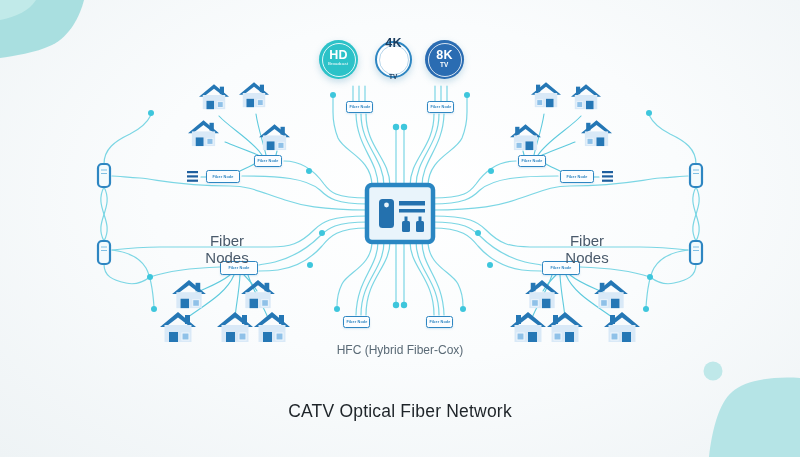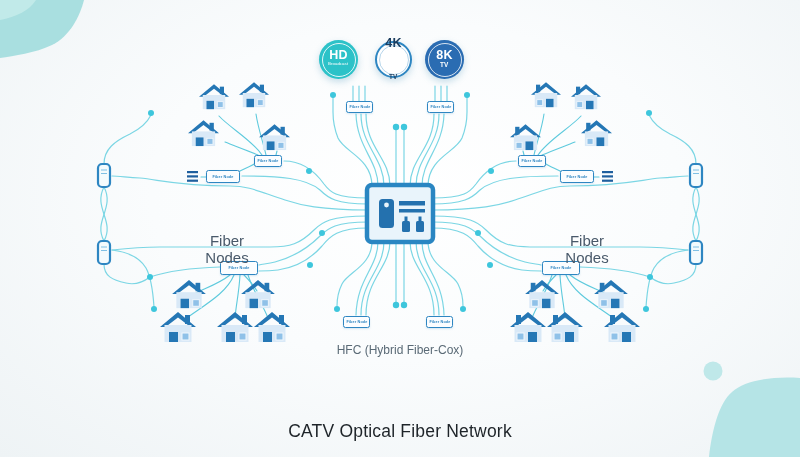--- a/index.html
+++ b/index.html
@@ -32,21 +32,21 @@
   .badge-4k{left:375px;top:41px;width:37px;height:37px;background:#fff;border:2.6px solid #2e86c2;color:#1c3d5e;gap:23px;}
   .badge-4k .ring{inset:1.5px;border:1px solid rgba(46,134,194,.35);}
   .badge-8k{left:425px;top:40px;width:39px;height:39px;background:#2a6cb2;color:#fff;}
   .badge-8k .ring{inset:2.5px;border:1.2px solid rgba(255,255,255,.8);}
   .badge .b-top{font-size:12.5px;font-weight:bold;letter-spacing:.2px;}
   .badge .b-sub{font-size:8px;margin-top:1px;transform:scale(.55);transform-origin:center top;white-space:nowrap;}
   .badge-4k .b-sub, .badge-8k .b-sub{transform:scale(.8);font-weight:bold;}
   .lbl{position:absolute;color:#49596a;font-size:15px;text-align:center;}
   .caption{position:absolute;left:300px;top:343px;width:200px;text-align:center;color:#5a6a76;font-size:12px;}
   .title{
-    position:absolute;left:0;top:421px;width:100%;text-align:center;
+    position:absolute;left:0;top:401px;width:100%;text-align:center;
     color:#1e2429;font-size:17.5px;letter-spacing:.2px;
   }
 </style>
 </head>
 <body>
 
 <div class="stage">
 
   <svg class="net" width="800" height="457" viewBox="0 0 800 457" xmlns="http://www.w3.org/2000/svg">
     <defs>

